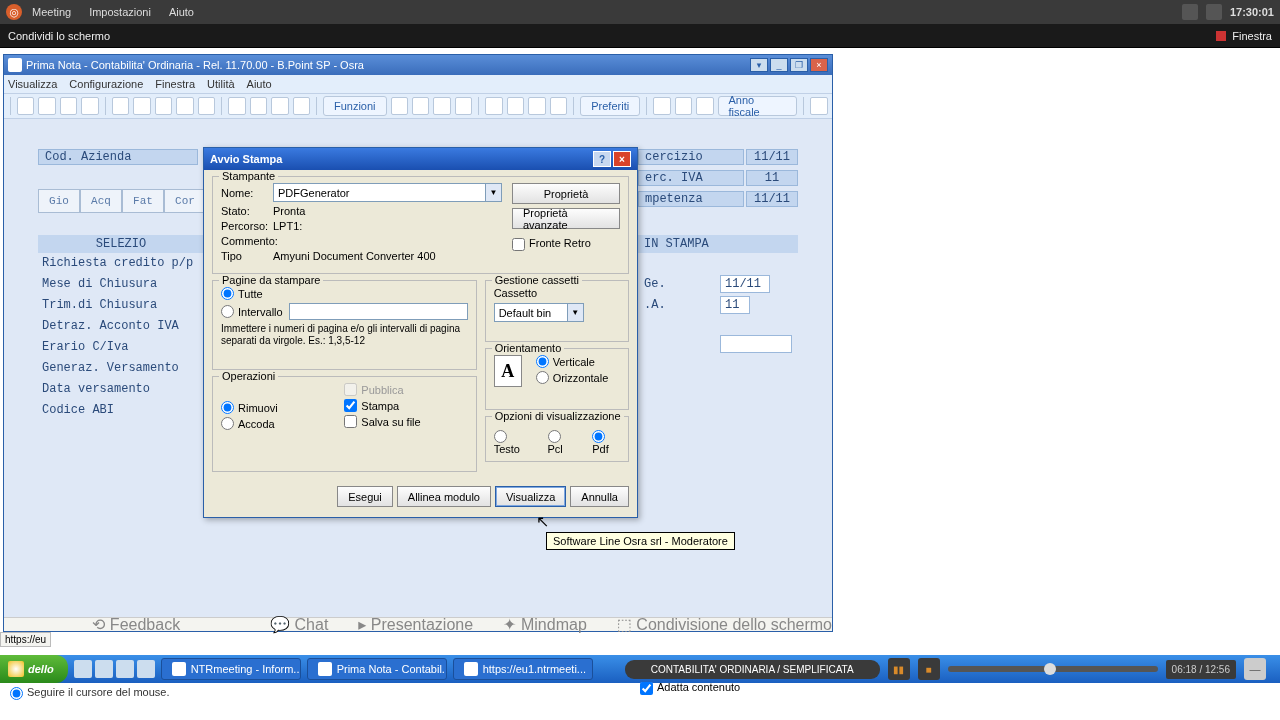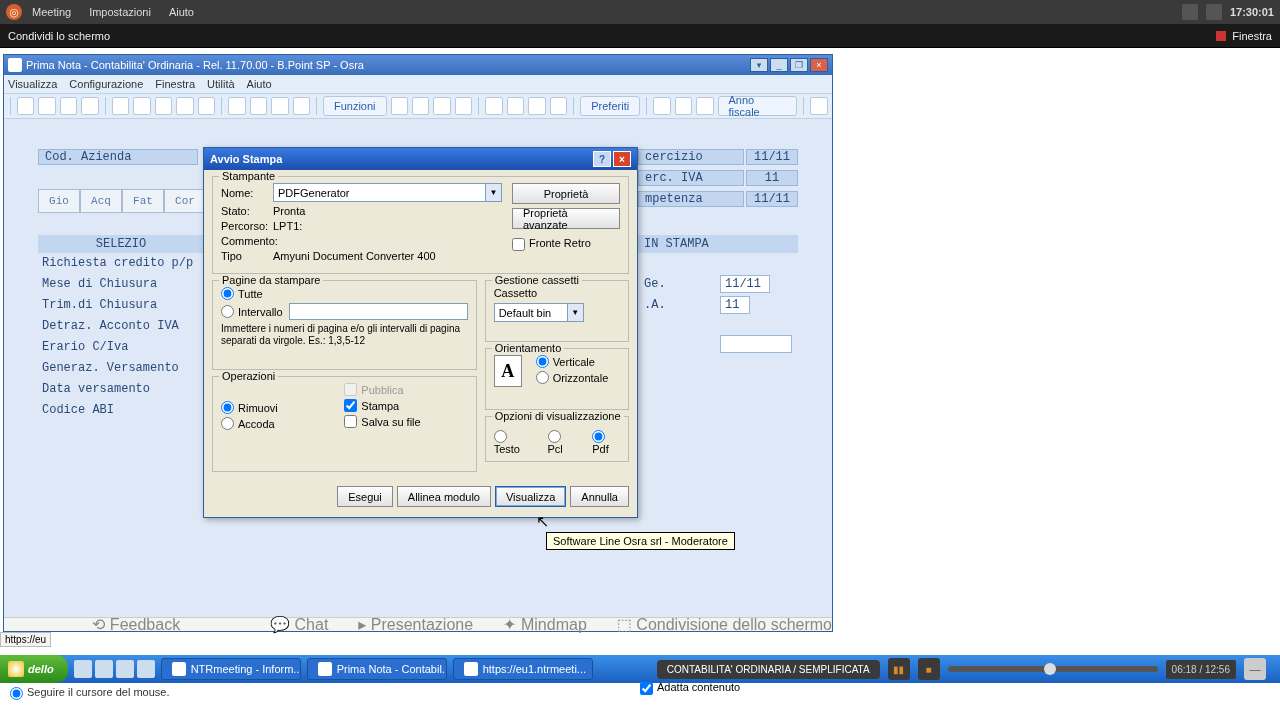--- a/index.html
+++ b/index.html
@@ -69,21 +69,21 @@
 .taskbar .ql .qi { width:18px;height:18px;background:#cde;border-radius:2px; }
 .taskbar .task { height:22px;margin-left:6px;padding:0 10px;background:#2a6fd0;border:1px solid #1a4f9a;color:#fff;display:flex;align-items:center;gap:5px;border-radius:3px;max-width:140px;overflow:hidden;white-space:nowrap;font-size:11px;}
 .taskbar .task .ti { width:14px;height:14px;background:#fff;border-radius:2px;flex-shrink:0; }
 
 
 .botarea { position:absolute; left:0; top:683px; right:0; height:37px; background:#fff; padding:3px 10px; font-size:11px; color:#333;}
 .botright { position:absolute; left:640px; top:681px; font-size:11px;}
 
 
 .player { position:absolute; right:14px; top:658px; height:22px; display:flex; align-items:center; gap:8px; }
-.player .pbadge { background:#3a3a3a;color:#fff;padding:4px 10px;font-size:10px;border-radius:4px; }
+.player .pbadge { background:#3a3a3a;color:#fff;padding:4px 26px;font-size:10px;border-radius:9px; }
 .player .pbtn { width:22px;height:22px;background:#3a3a3a;border-radius:3px;display:flex;align-items:center;justify-content:center;color:#d98a2a;font-size:10px;}
 .player .pbar { width:210px;height:6px;background:#555;border-radius:3px;position:relative;}
 .player .pbar .pknob { position:absolute; left:96px; top:-3px; width:12px;height:12px;background:#ddd;border-radius:50%;}
 .player .ptime { color:#ccc;font-size:10px;background:#3a3a3a;padding:4px 6px;border-radius:2px;}
 .player .pmin { width:22px;height:22px;background:#ccc;border-radius:3px;display:flex;align-items:center;justify-content:center;color:#555;}
 
 .urlcorner { position:absolute; left:0; top:632px; font-size:10px; background:#f4f4f0;border:1px solid #bbb;padding:1px 4px;}
 .disabled { color:#999; }
 .small { font-size:10px; }
 </style>

